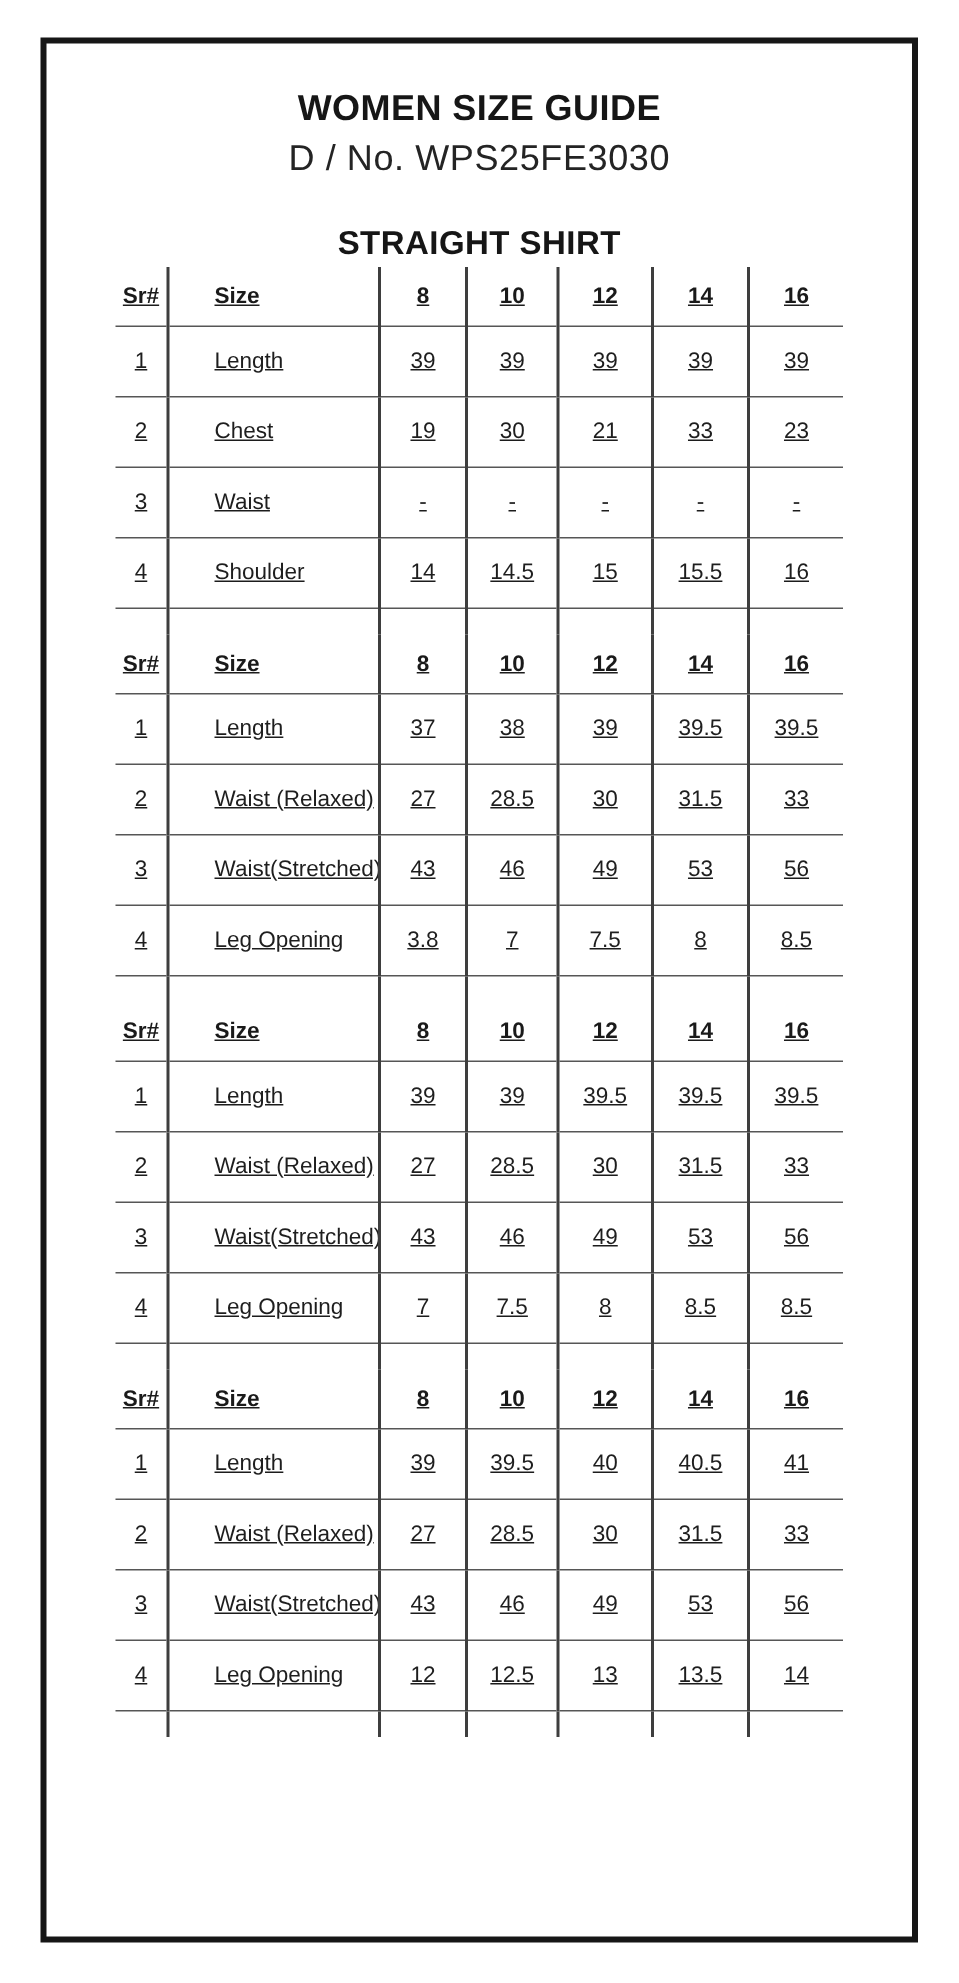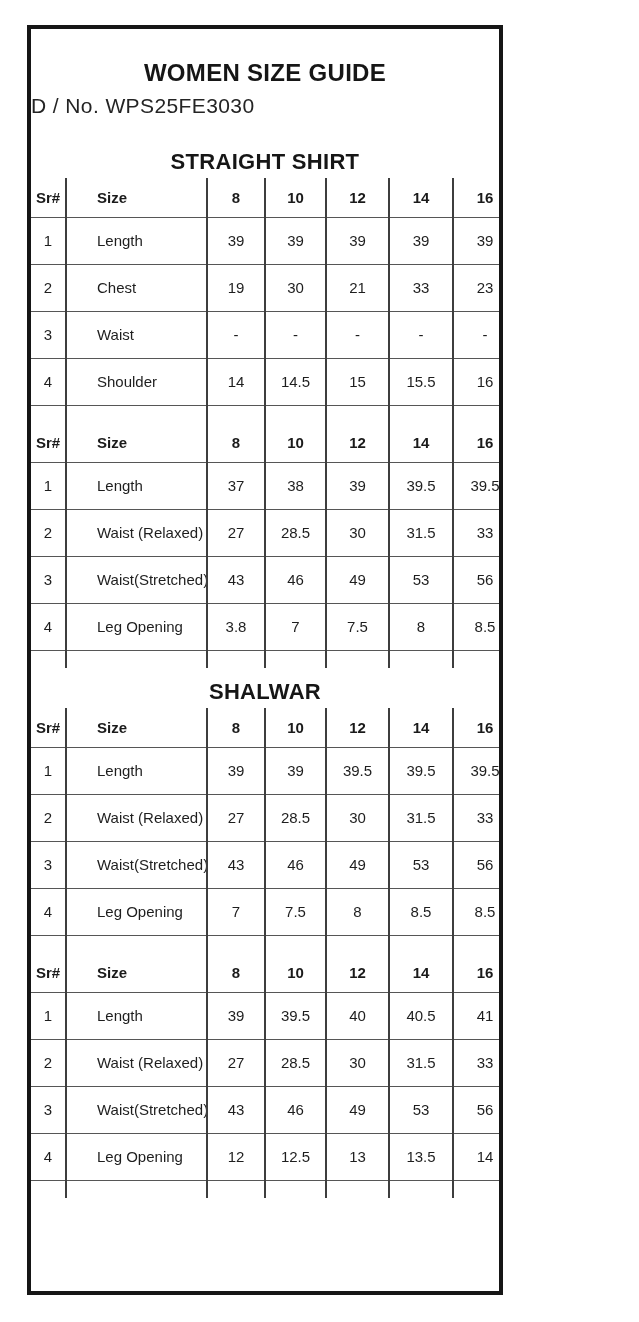--- a/index.html
+++ b/index.html
@@ -7,54 +7,56 @@
   body {
     width: 639px; height: 1322px;
     background: #ffffff;
     font-family: "Liberation Sans", sans-serif;
     color: #1c1c1c;
     position: relative;
   }
   .frame {
     position: absolute;
     left: 27px; top: 25px;
-    width: 476px; height: 1270px;
+    width: 585px; height: 1270px;
     border: 4px solid #161616;
     background: #ffffff;
     overflow: hidden;
   }
   .title {
     margin: 30px 0 0;
     text-align: center;
     font-size: 24px; line-height: 27px;
     font-weight: 700;
     letter-spacing: 0.3px;
     color: #161616;
   }
   .subtitle {
     margin: 8px 0 0;
-    font-size: 21px; line-height: 24px;
+    text-align: center;
+    font-size: 24px; line-height: 24px;
     font-weight: 400;
     letter-spacing: 0.4px;
     color: #242424;
   }
   .section-title {
     margin: 12px 0 4px;
     text-align: center;
     font-size: 22px; line-height: 24px;
     font-weight: 700;
     letter-spacing: 0.3px;
     color: #161616;
   }
   .size-section:first-child .section-title { margin-top: 32px; }
   .size-table {
     width: 485px;
     margin: 0 auto;
     border-collapse: collapse;
     table-layout: fixed;
+    text-decoration: underline;
   }
   .size-table th, .size-table td {
     padding: 0;
     vertical-align: middle;
     text-align: center;
     font-size: 15px;
     overflow: hidden;
     white-space: nowrap;
   }
   .size-table th {
@@ -217,21 +219,20 @@
               <td class="col-sep"></td>
               <td class="col-sep"></td>
               <td class="col-sep"></td>
               <td class="col-sep"></td>
               <td class="col-sep"></td>
             </tr>
           </tbody>
         </table>
       </section>
       <section class="size-section">
-        <h2 class="section-title">SHALWAR</h2>
         <table class="size-table">
           <colgroup>
             <col style="width: 35px;">
             <col style="width: 141px;">
             <col style="width: 58px;">
             <col style="width: 61px;">
             <col style="width: 63px;">
             <col style="width: 64px;">
             <col style="width: 63px;">
           </colgroup>

